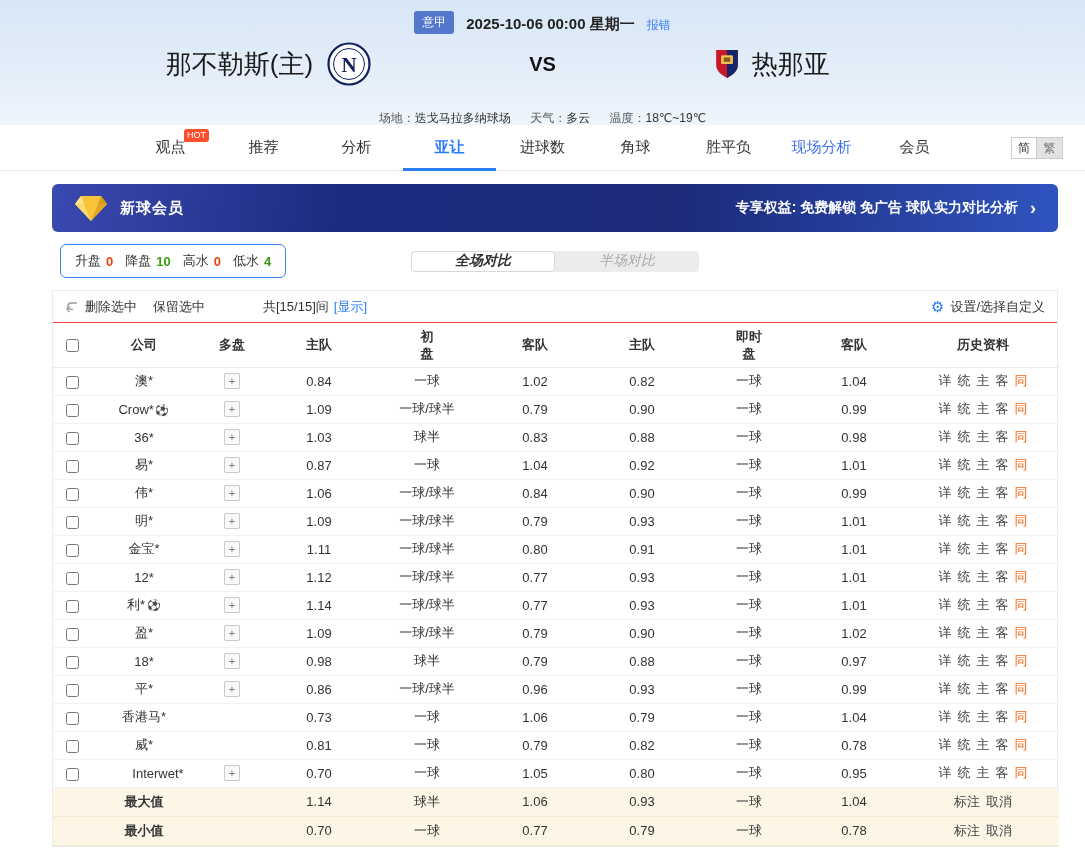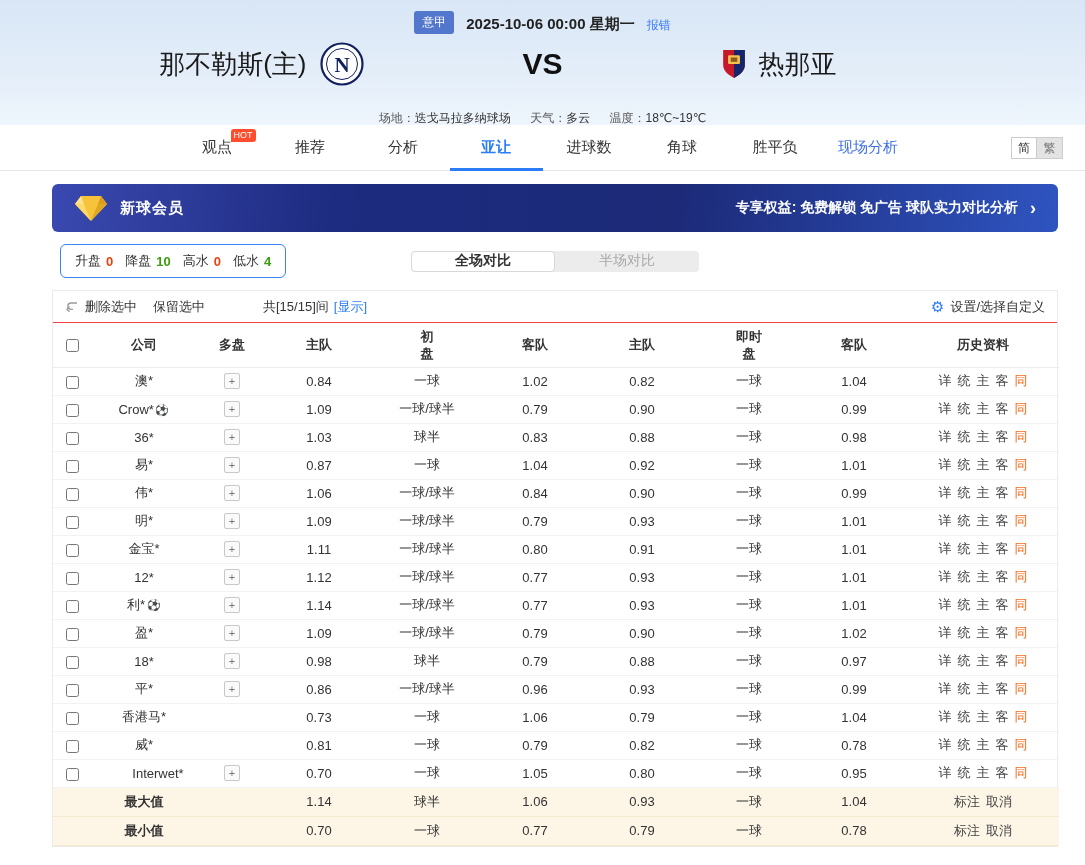--- a/index.html
+++ b/index.html
@@ -12,21 +12,21 @@
     background:linear-gradient(180deg,#d8e6f6 0%,#e4eef9 60%,#eef5fc 100%); }
   .mh-top { display:flex; justify-content:center; align-items:flex-end; gap:12px; height:22px; }
   .league-badge { background:#5277cd; color:#fff; font-size:12px; padding:3px 8px; border-radius:3px; }
   .mh-date { font-size:15px; font-weight:bold; color:#222; }
   .report-error { font-size:12px; color:#3b7cff; }
   .mh-teams { display:flex; align-items:center; margin-top:6px; height:48px; }
   .mh-zone { flex:1; display:flex; align-items:center; }
   .mh-zone.left { justify-content:flex-end; padding-right:158px; gap:14px; }
   .mh-zone.right { justify-content:flex-start; padding-left:158px; gap:12px; }
   .team-name { font-size:26px; font-weight:normal; color:#1a1a1a; }
-  .vs { font-size:30px; font-weight:bold; color:#111; }
+  .vs { font-size:20px; font-weight:bold; color:#111; }
   .logo-circle { display:inline-flex; }
   .mh-info { text-align:center; margin-top:22px; font-size:12px; color:#555; }
   .mh-info b { font-weight:normal; color:#333; }
   .mh-info .sep { display:inline-block; width:16px; }
 
   
   .main-nav { height:46px; background:#fff; border-bottom:1px solid #e7e7e7;
     display:flex; align-items:center; position:relative; }
   .nav-items { flex:1; display:flex; justify-content:center; }
   .nav-item { width:93px; text-align:center; font-size:15px; color:#333; height:46px;
@@ -53,21 +53,21 @@
   .filter-row { margin-top:12px; position:relative; height:34px; display:flex; align-items:center; }
   .stats-box { margin-left:8px; border:1px solid #3b82f6; border-radius:6px;
     padding:7px 14px; display:flex; align-items:center; font-size:13px; }
   .stat-label { color:#333; margin-left:12px; }
   .stat-label:first-child { margin-left:0; }
   .stat-value { margin-left:5px; font-weight:bold; }
   .compare-tabs { position:absolute; left:50%; transform:translateX(-50%);
     background:#ececec; border-radius:4px; display:flex; }
   .tab { width:144px; height:21px; border:1px solid transparent; background:transparent;
     color:#a8a8a8; font-size:14px; cursor:pointer; border-radius:4px;
-    font-family:"Liberation Sans","DejaVu Sans",sans-serif; }
+    font-family:"Liberation Sans","DejaVu Sans",sans-serif;font-style:italic; }
   .tab.active { background:#fff; border-color:#d8d8d8; color:#333; font-weight:bold; }
 
   .table-wrap { margin-top:12px; border:1px solid #ebebeb; }
   .toolbar { height:32px; display:flex; align-items:center; padding:0 12px;
     border-bottom:1px solid #ef4444; font-size:13px; color:#333; }
   .tb-icon { display:inline-flex; margin-right:6px; }
   .tb-link { margin-right:16px; color:#333; }
   .count-group { margin-left:42px; color:#333; }
   .show-link { color:#2a7cf7; margin-left:5px; }
   .settings-group { margin-left:auto; display:flex; align-items:center; gap:6px; }
@@ -133,20 +133,21 @@
   <nav class="main-nav">
     <div class="nav-items">
         <a class="nav-item">观点<span class="hot-badge">HOT</span></a>
         <a class="nav-item">推荐</a>
         <a class="nav-item">分析</a>
         <a class="nav-item active">亚让</a>
         <a class="nav-item">进球数</a>
         <a class="nav-item">角球</a>
         <a class="nav-item">胜平负</a>
         <a class="nav-item highlight">现场分析</a>
+        <a class="nav-item">会员</a>
       </div>
     <div class="lang-toggle">
       <button class="lang-btn active">简</button>
       <button class="lang-btn inactive">繁</button>
     </div>
   </nav>
 
   <main class="content">
 
     <div class="promo-banner">

